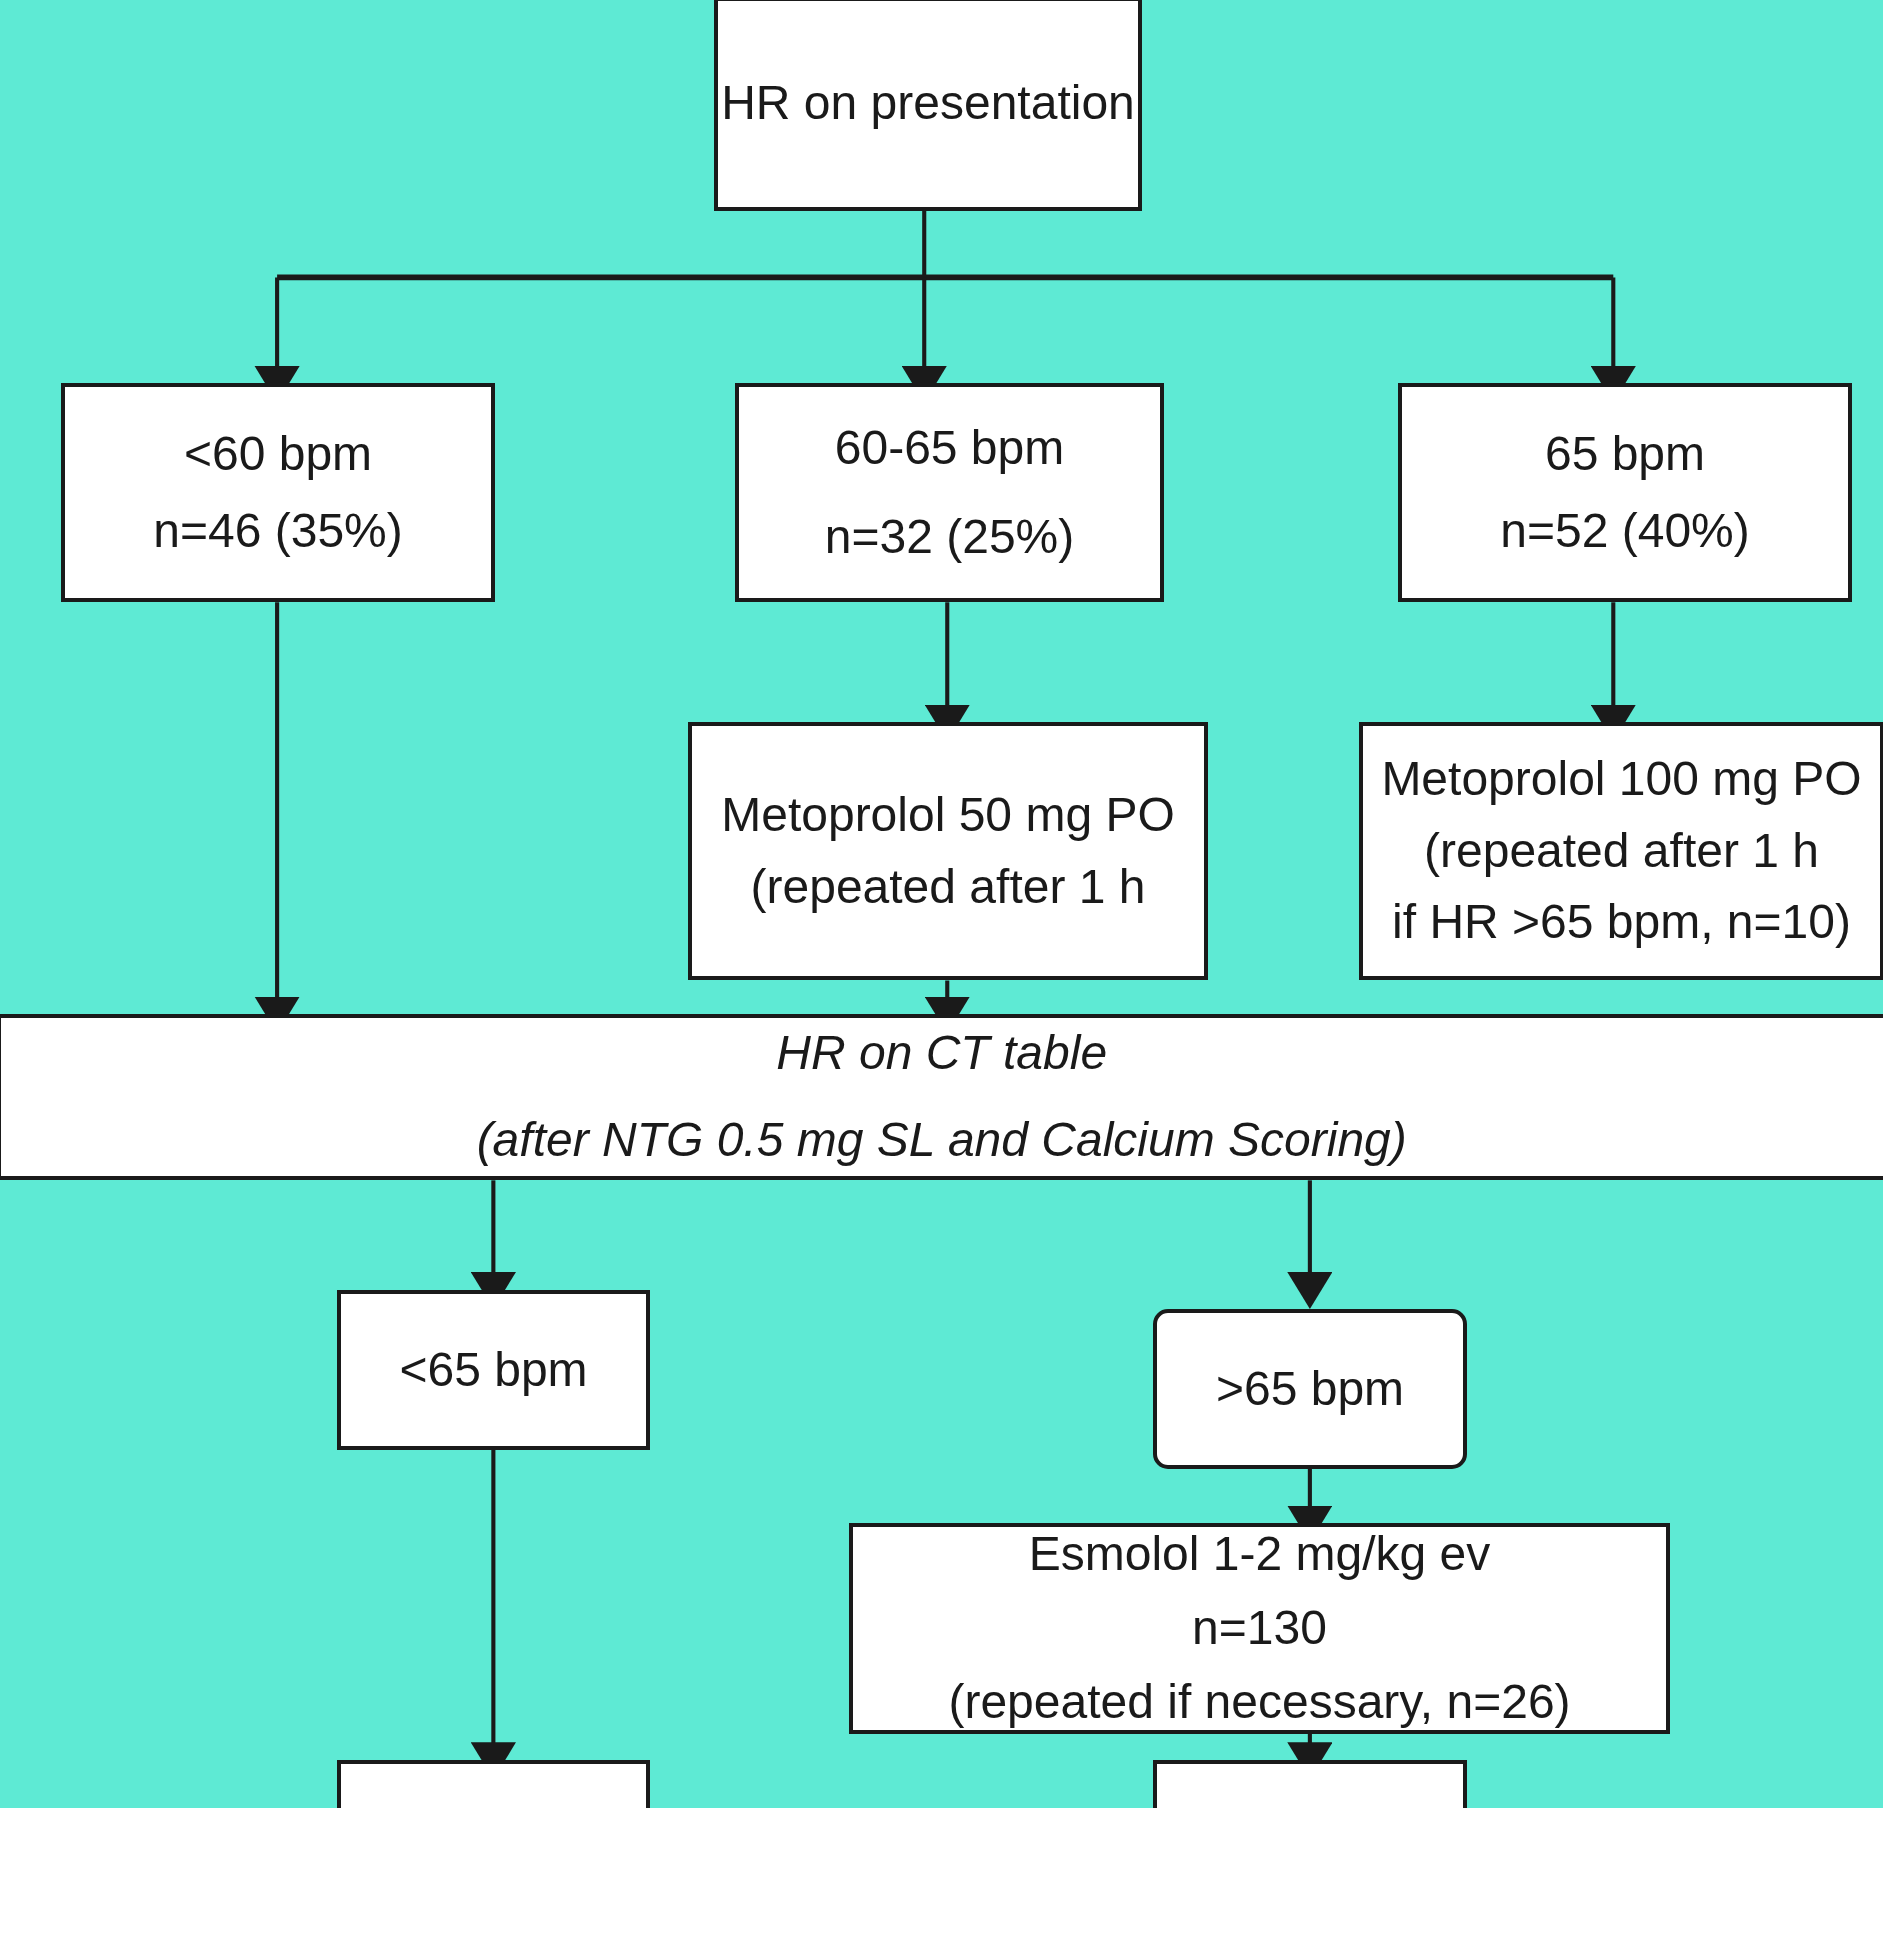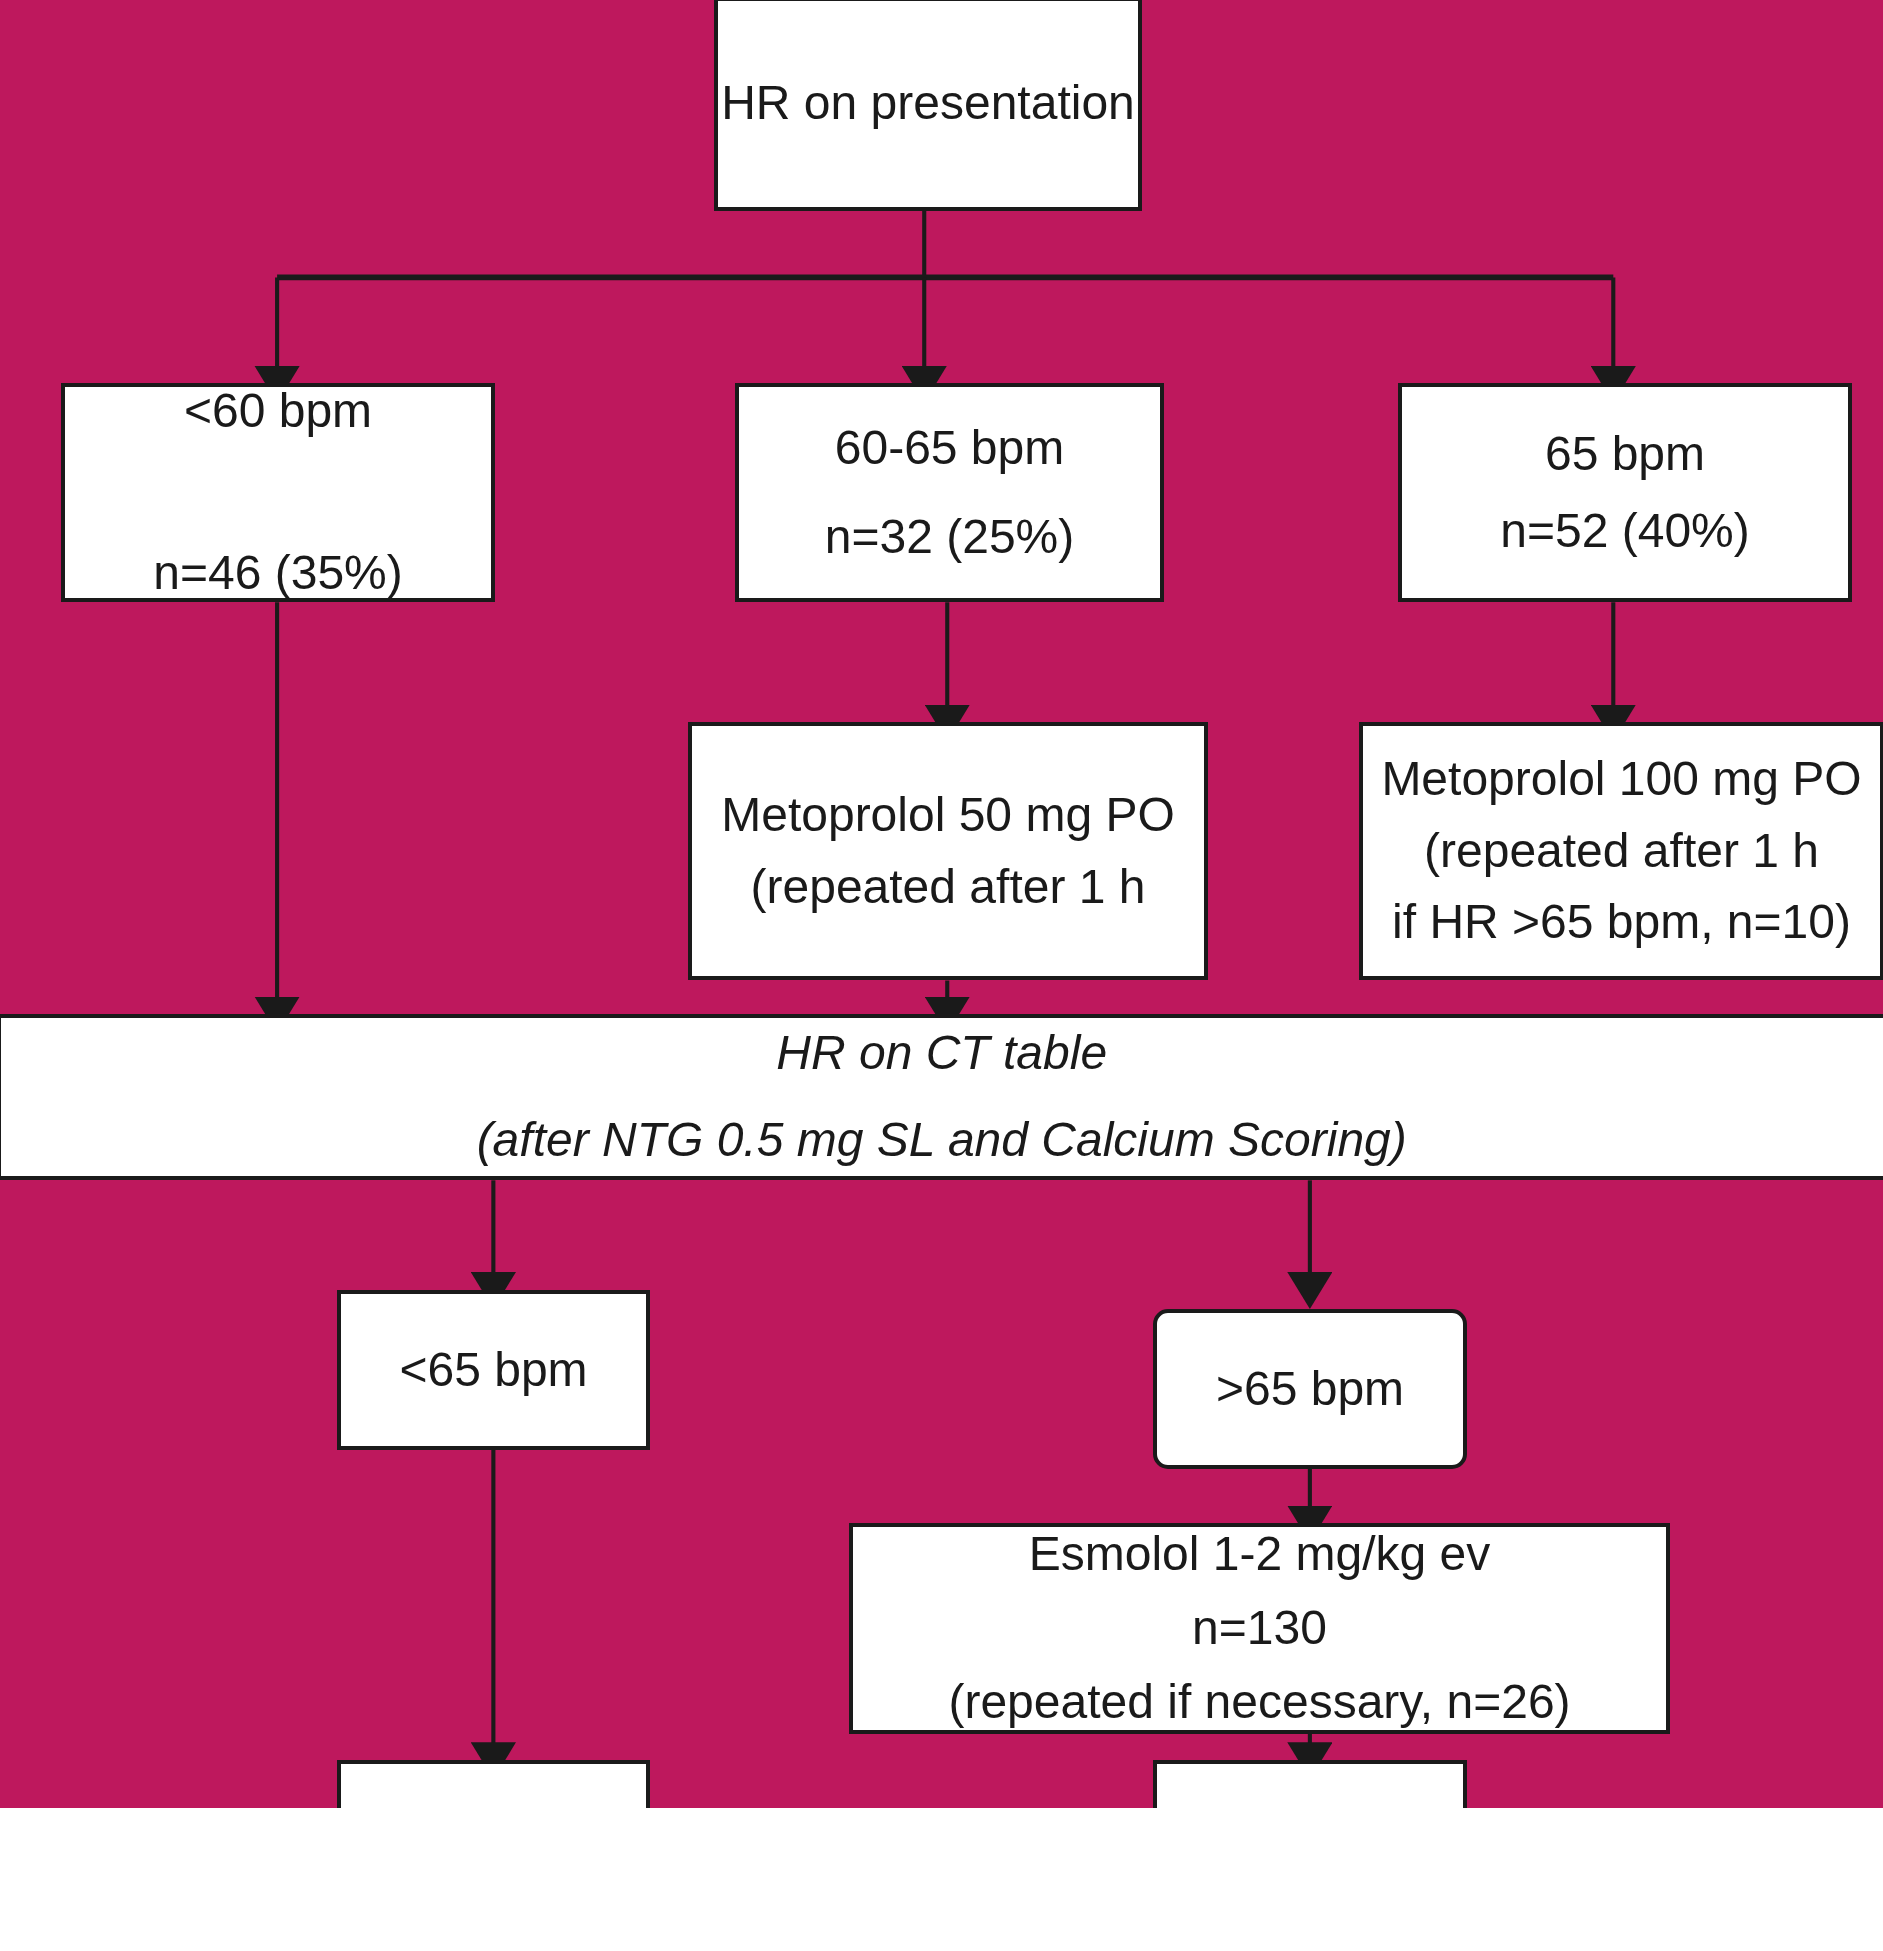--- a/index.html
+++ b/index.html
@@ -9,21 +9,21 @@
     background: #ffffff;
   }
   body {
     font-family: "Liberation Sans", sans-serif;
     color: #1a1a1a;
   }
   #canvas {
     position: relative;
     width: 1883px;
     height: 1808px;
-    background: #be185d;
+    background: #5eead4;
     overflow: hidden;
   }
   #flow-svg {
     position: absolute;
     left: 0;
     top: 0;
     width: 1883px;
     height: 1952px;
     pointer-events: none;
   }
@@ -44,21 +44,21 @@
     white-space: nowrap;
     line-height: 1.02;
     font-size: 48px;
     color: #1a1a1a;
   }
   .node .line + .line {
     margin-top: 28px;
   }
   
   #node-hr-presentation { left: 714px;  top: -3.3px;   width: 428px;  height: 214px; }
-  #node-hr-lt60         { left: 61px;   top: 383px;  width: 434px;  height: 219px; justify-content: space-between; }
+  #node-hr-lt60         { left: 61px;   top: 383px;  width: 434px;  height: 219px; }
   #node-hr-60-65        { left: 735px;  top: 383px;  width: 429px;  height: 219px; gap: 12px; }
   #node-hr-65           { left: 1398px; top: 383px;  width: 454px;  height: 219px; }
   #node-metoprolol-50   { left: 688px;  top: 722px;  width: 520px;  height: 258px; }
   #node-metoprolol-100  { left: 1359px; top: 722px;  width: 525px;  height: 258px; }
   #node-hr-ct-table     { left: -3.3px;   top: 1014px; width: 1890px; height: 166px; }
   #node-hr-lt65         { left: 337px;  top: 1290px; width: 313px;  height: 160px; }
   #node-hr-gt65         { left: 1153px; top: 1309px; width: 314px;  height: 160px; border-radius: 15px; }
   #node-esmolol         { left: 849px; top: 1523px; width: 821px;  height: 211px; }
   #node-ccta-left       { left: 337px;  top: 1760px; width: 313px;  height: 197px; }
   #node-ccta-right      { left: 1153px; top: 1760px; width: 314px;  height: 197px; }

